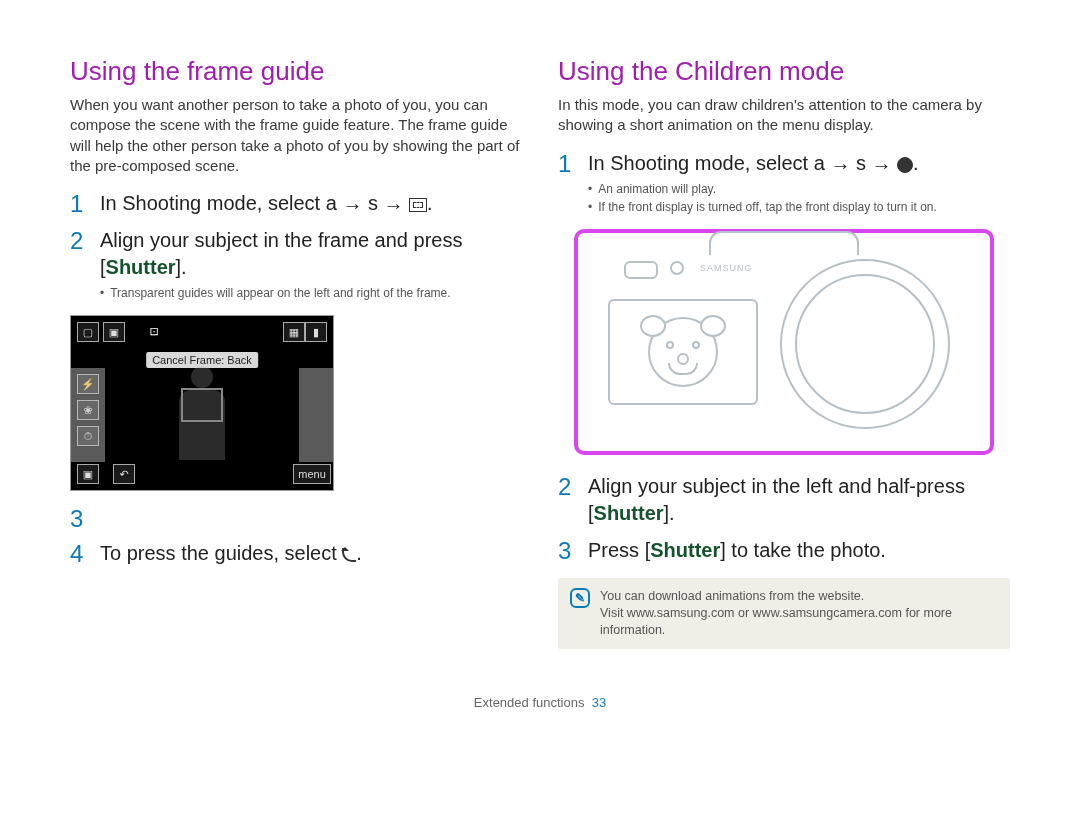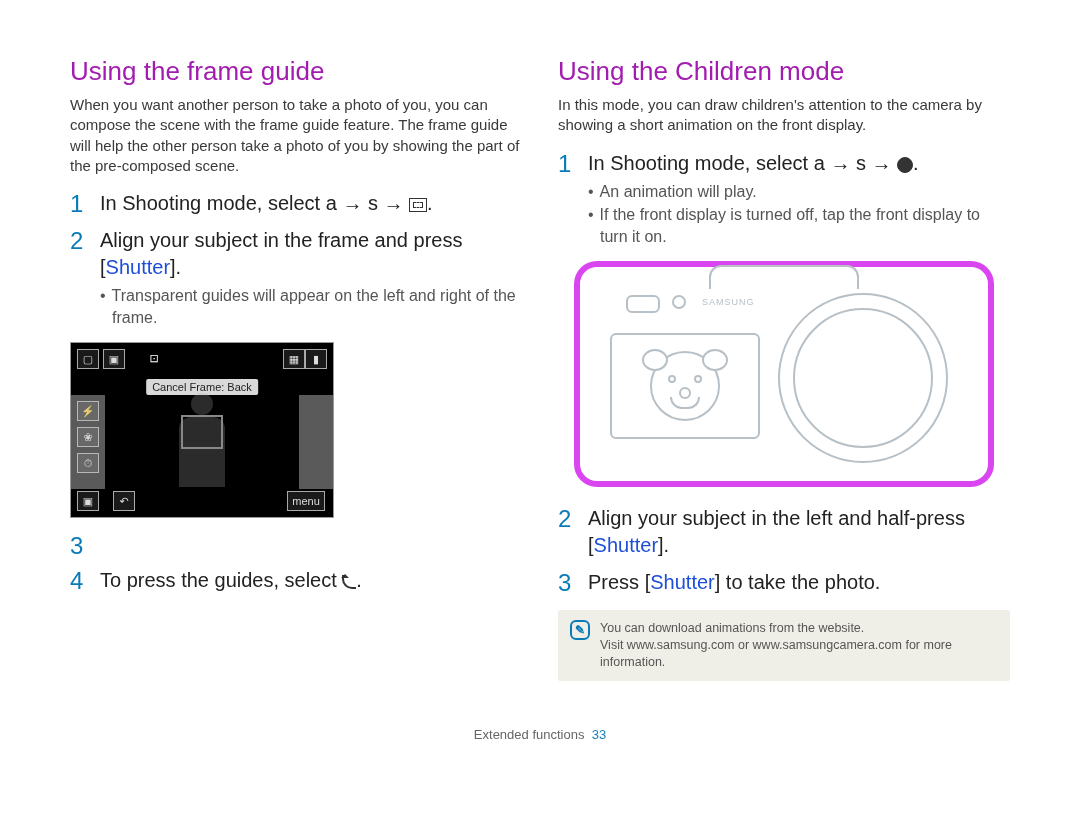--- a/index.html
+++ b/index.html
@@ -9,50 +9,50 @@
   .columns { display: flex; gap: 36px; }
   .col { flex: 1 1 50%; }
   h2 { color: #a21caf; font-weight: 400; font-size: 26px; margin-bottom: 8px; }
   p.intro { font-size: 15px; line-height: 1.35; color: #3a3a3a; margin-bottom: 14px; }
   .step { display: flex; margin-bottom: 6px; }
   .step-num { color: #0a7bb8; font-size: 24px; font-weight: 300; width: 30px; flex-shrink: 0; line-height: 1.2; }
   .step-body { flex: 1; }
   .step-title { font-size: 20px; color: #222; line-height: 1.35; margin-bottom: 4px; }
   .step-title .arrow { font-family: sans-serif; }
   ul.sub { list-style: none; margin: 2px 0 8px 0; }
-  ul.sub li { font-size: 16px; color: #555; line-height: 1.35; padding-left: 12px; text-indent: -12px; margin-bottom: 2px; }
+  ul.sub li { font-size: 12px; color: #555; line-height: 1.35; padding-left: 12px; text-indent: -12px; margin-bottom: 2px; }
   ul.sub li::before { content: "•"; margin-right: 6px; color: #555; }
-  .bold { font-weight: 400; color: #1d4ed8; }
+  .bold { font-weight: 700; color: #14532d; }
 
   
   .lcd { width: 264px; height: 176px; background: #000; border: 1px solid #999; margin: 4px 0 14px 0; position: relative; }
   .lcd-btn { position: absolute; width: 22px; height: 20px; border: 1px solid #aaa; background: #1a1a1a; color: #ddd; font-size: 11px; text-align: center; line-height: 18px; }
   .lcd-tl1 { top: 6px; left: 6px; }
   .lcd-tl2 { top: 6px; left: 32px; }
   .lcd-tl3 { top: 6px; left: 72px; background: transparent; border: none; color: #fff; }
   .lcd-tr1 { top: 6px; right: 28px; }
   .lcd-tr2 { top: 6px; right: 6px; }
   .lcd-l1 { top: 58px; left: 6px; }
   .lcd-l2 { top: 84px; left: 6px; }
   .lcd-l3 { top: 110px; left: 6px; }
   .lcd-bl { bottom: 6px; left: 6px; }
   .lcd-bc { bottom: 6px; left: 42px; width: 22px; }
-  .lcd-br { bottom: 6px; right: 8px; width: 38px; }
+  .lcd-br { bottom: 6px; right: 2px; width: 38px; }
   .lcd-caption { position: absolute; top: 36px; left: 50%; transform: translateX(-50%); font-size: 11px; color: #222; background: rgba(255,255,255,0.85); padding: 2px 6px; border-radius: 2px; }
   .lcd-frame { position: absolute; top: 72px; left: 50%; transform: translateX(-50%); width: 42px; height: 34px; border: 2px solid #888; }
   .lcd .shade { position: absolute; top: 52px; bottom: 28px; width: 34px; background: rgba(200,200,200,0.45); }
   .lcd .shade.left { left: 0; }
   .lcd .shade.right { right: 0; }
   .lcd .person { position: absolute; bottom: 28px; left: 50%; transform: translateX(-50%); width: 70px; height: 96px; opacity: 0.25; }
   .lcd .person::before { content: ""; position: absolute; top: 0; left: 50%; transform: translateX(-50%); width: 22px; height: 22px; background: #aaa; border-radius: 50%; }
   .lcd .person::after  { content: ""; position: absolute; top: 24px; left: 50%; transform: translateX(-50%); width: 46px; height: 70px; background: #aaa; border-radius: 12px 12px 0 0; }
 
   
   .camera-wrap { display: flex; justify-content: center; margin: 6px 0 18px 0; }
-  .camera { width: 420px; height: 226px; border: 6px solid #d946ef; border-radius: 23px; position: relative; }
+  .camera { width: 420px; height: 226px; border: 4px solid #d946ef; border-radius: 10px; position: relative; }
   .camera .hump { position: absolute; top: -2px; left: 50%; transform: translateX(-50%); width: 150px; height: 24px; border: 2px solid #b7c0c6; border-bottom: none; border-radius: 12px 12px 0 0; background: #fff; }
   .lens { position: absolute; top: 26px; right: 40px; width: 170px; height: 170px; border: 2px solid #b7c0c6; border-radius: 50%; display:flex; align-items:center; justify-content:center; }
   .lens > div { border: 2px solid #b7c0c6; border-radius: 50%; display:flex; align-items:center; justify-content:center; }
   .lens .r1 { width: 140px; height:140px; }
   .lens .r2 { width: 110px; height:110px; }
   .lens .r3 { width: 70px; height:70px; border-radius: 8px; }
   .flash { position: absolute; top: 28px; left: 46px; width: 34px; height: 18px; border: 2px solid #b7c0c6; border-radius: 6px; }
   .sensor{ position: absolute; top: 28px; left: 92px; width: 14px; height: 14px; border: 2px solid #b7c0c6; border-radius: 50%; }
   .logo  { position: absolute; top: 30px; left: 122px; width: 40px; font-size: 9px; color: #b7c0c6; letter-spacing: 1px; }
   .fscreen { position: absolute; top: 66px; left: 30px; width: 150px; height: 106px; border: 2px solid #b7c0c6; border-radius: 6px; display:flex; align-items:center; justify-content:center; }
@@ -145,21 +145,21 @@
         <div class="step-body">
           <div class="step-title">
             <span>To press the guides, select </span><span class="ico-back"></span><span>.</span>
           </div>
         </div>
       </div>
     </div>
 
     <div class="col">
       <h2>Using the Children mode</h2>
-      <p class="intro">In this mode, you can draw children's attention to the camera by showing a short animation on the front display.</p>
+      <p class="intro">In this mode, you can draw children's attention to the camera by showing a short animation on the menu display.</p>
 
       <div class="step">
         <div class="step-num">1</div>
         <div class="step-body">
           <div class="step-title">
             <span>In Shooting mode, select </span><span>a</span><span class="arrow"> → </span><span>s</span><span class="arrow"> → </span><span class="ico-clown"></span><span>.</span>
           </div>
           <ul class="sub">
             <li>An animation will play.</li>
             <li>If the front display is turned off, tap the front display to turn it on.</li>

